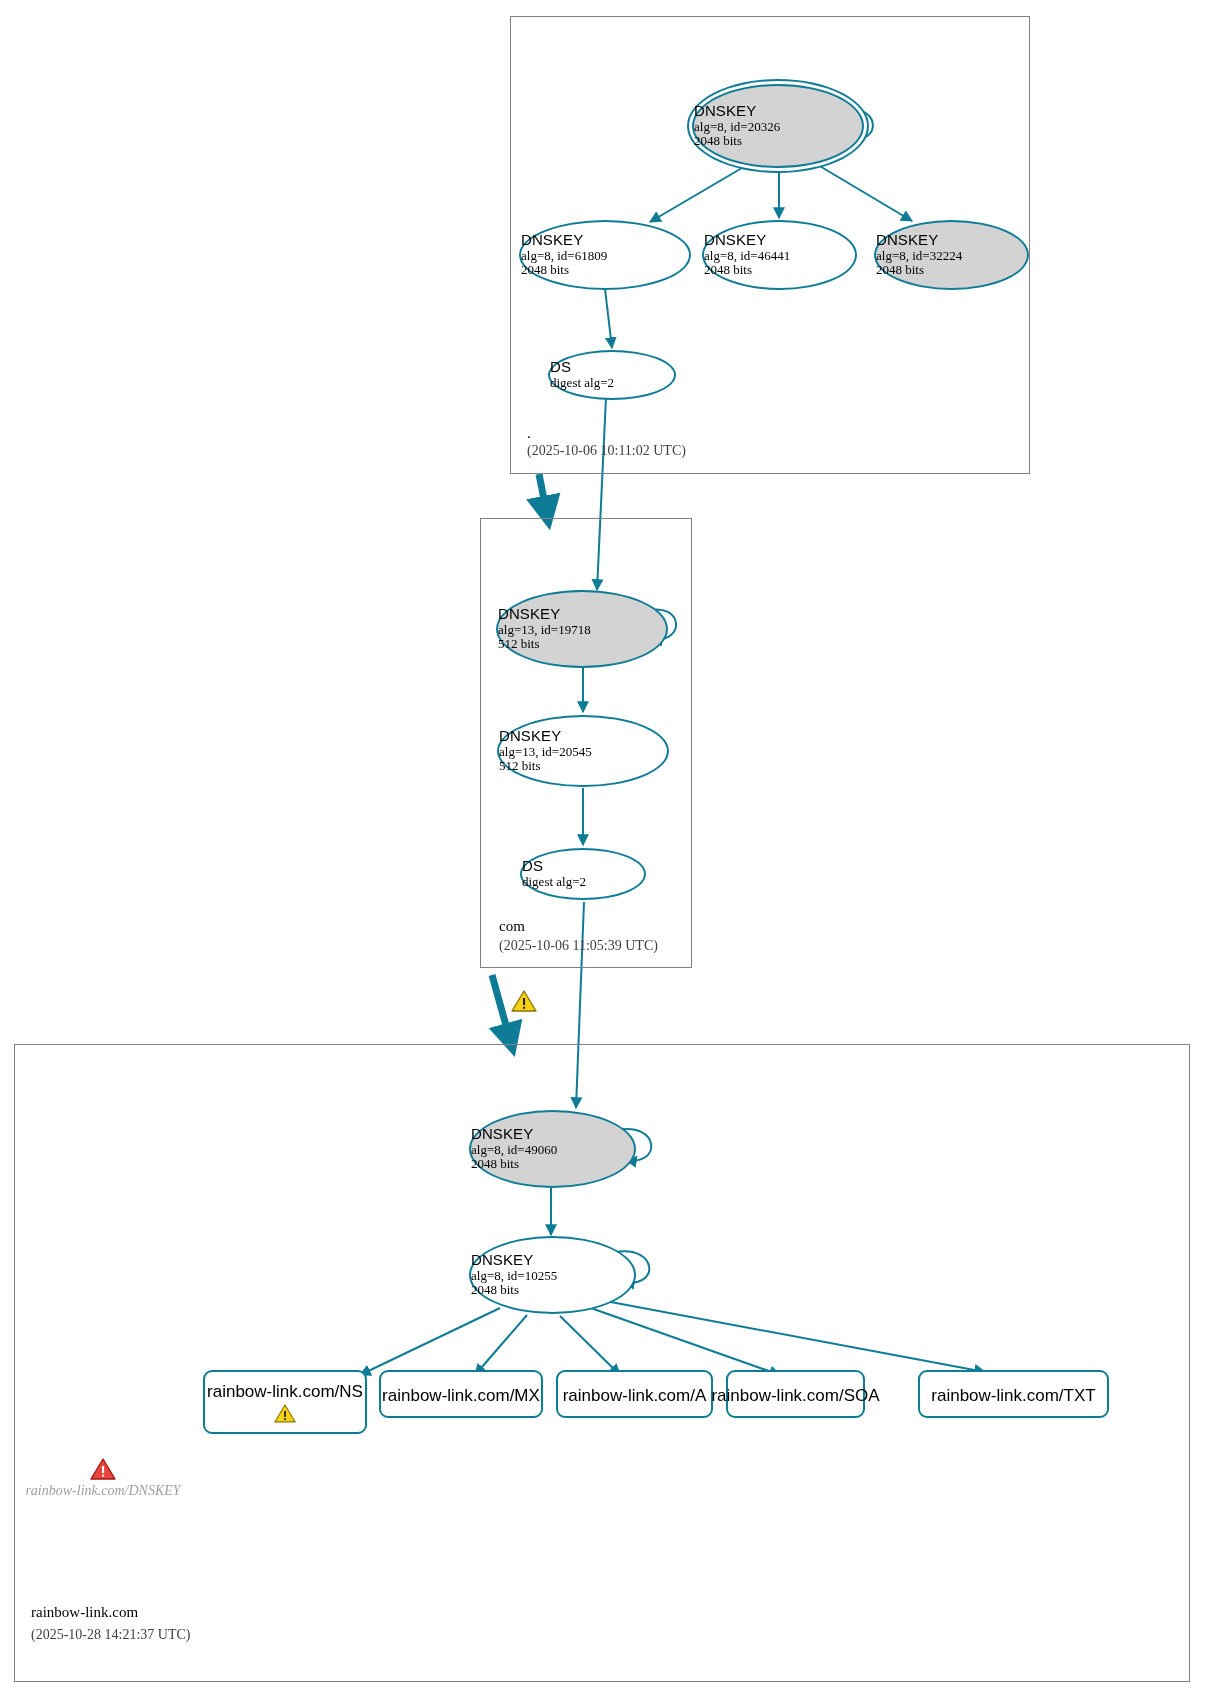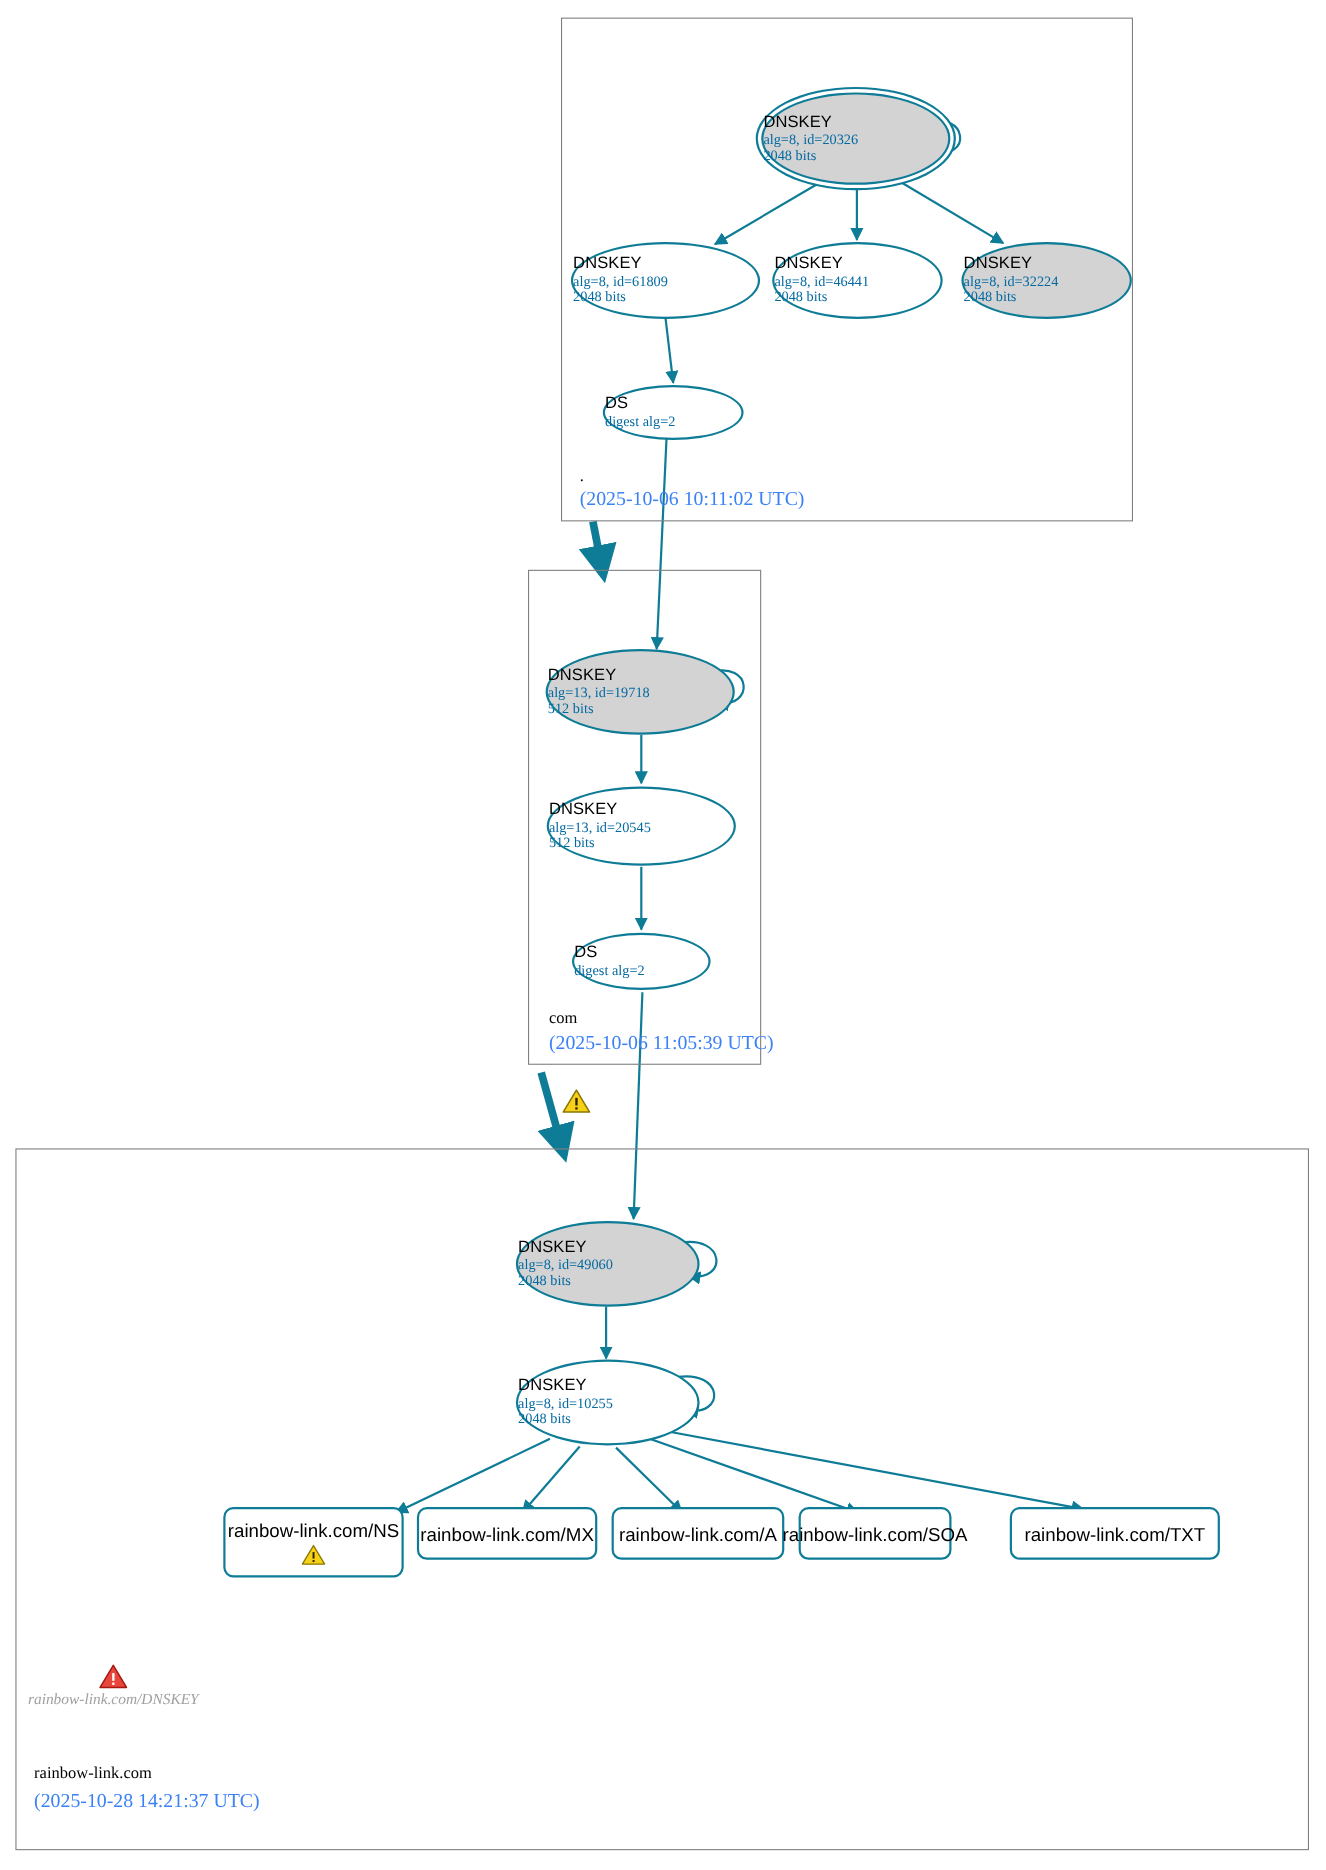--- a/index.html
+++ b/index.html
@@ -37,22 +37,22 @@
   .zone-label {
     position: absolute;
     font-family: "Liberation Serif", serif;
     font-size: 15px;
     color: #000000;
     white-space: nowrap;
   }
   .zone-time {
     position: absolute;
     font-family: "Liberation Serif", serif;
-    font-size: 18px;
-    color: #3b82f6;
+    font-size: 14px;
+    color: #404040;
     white-space: nowrap;
   }
 
   
   .node {
     position: absolute;
     box-sizing: border-box;
     border-radius: 50%;
     border: 2px solid #0e7c96;
     background: #ffffff;
@@ -69,21 +69,21 @@
   }
   .node .t1 {
     font-family: "Liberation Sans", sans-serif;
     font-size: 15px;
     color: #000000;
     letter-spacing: 0.1px;
   }
   .node .t2, .node .t3 {
     font-family: "Liberation Serif", serif;
     font-size: 13px;
-    color: #0369a1;
+    color: #000000;
   }
 
   
   .rrset {
     position: absolute;
     box-sizing: border-box;
     border: 2px solid #0e7c96;
     border-radius: 9px;
     background: #ffffff;
     display: flex;
@@ -251,21 +251,21 @@
     <div class="t2">alg=8, id=49060</div>
     <div class="t3">2048 bits</div>
   </div>
 
   <div class="node" style="left:469px; top:1236px; width:167px; height:78px;">
     <div class="t1">DNSKEY</div>
     <div class="t2">alg=8, id=10255</div>
     <div class="t3">2048 bits</div>
   </div>
 
-  <div class="errnode" style="left:25px; top:1512px; width:156px;">
+  <div class="errnode" style="left:25px; top:1457px; width:156px;">
     <div class="alert inline">
       <svg viewBox="0 0 26 24" width="26" height="24">
         <path d="M13 2 L25 22 L1 22 Z" fill="#e8453c" stroke="#a31a12" stroke-width="1.4" stroke-linejoin="round"></path>
         <rect x="12" y="9" width="2.1" height="7" fill="#ffffff"></rect>
         <rect x="12" y="17.6" width="2.1" height="2.1" fill="#ffffff"></rect>
       </svg>
     </div>
     <div class="label">rainbow-link.com/DNSKEY</div>
   </div>
 

